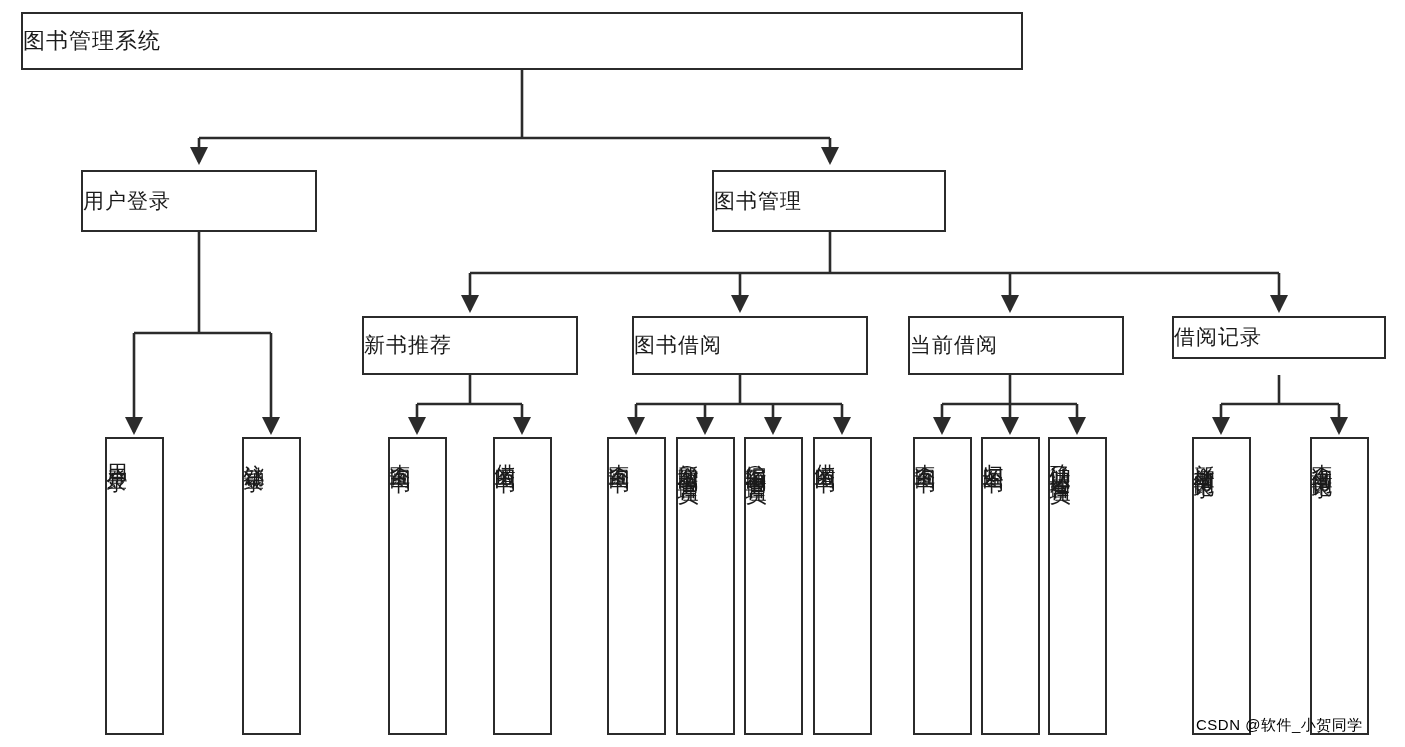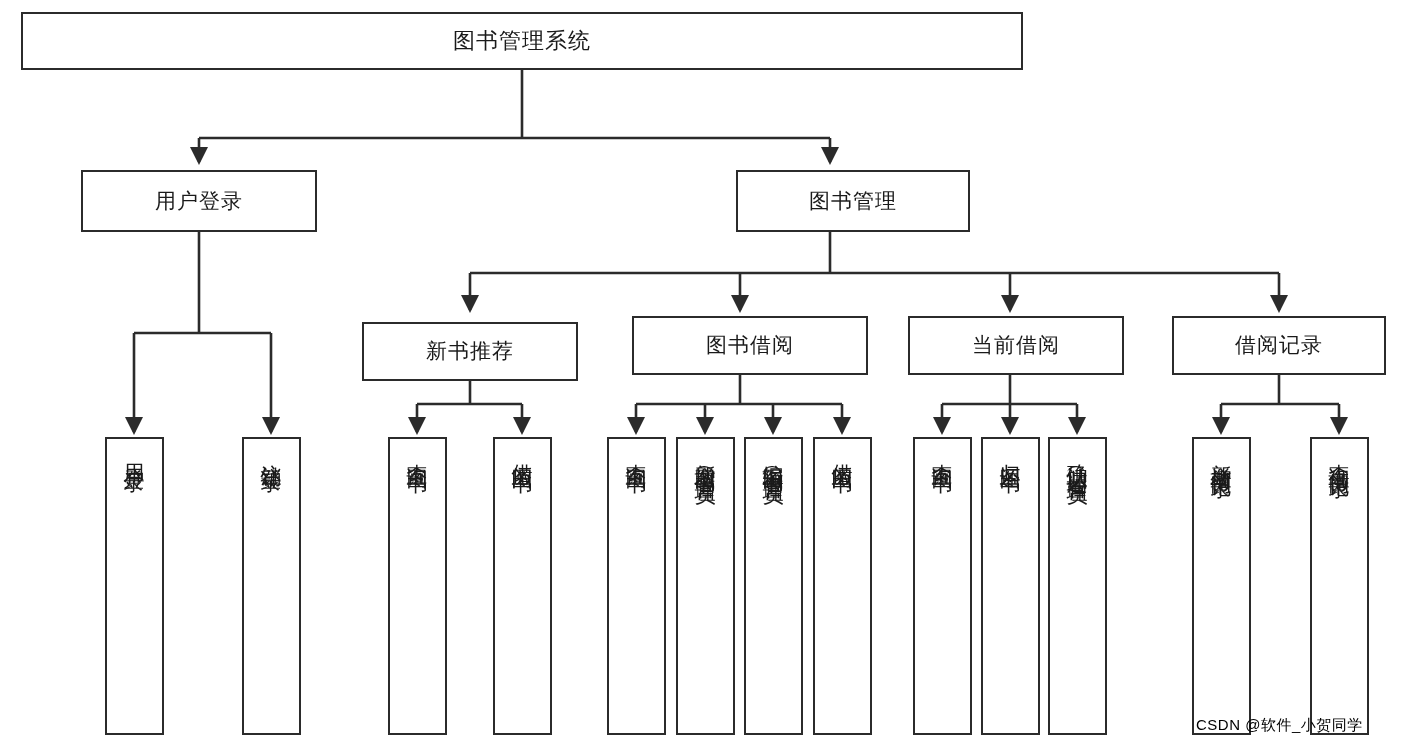--- a/index.html
+++ b/index.html
@@ -25,21 +25,21 @@
     height: 747px;
     pointer-events: none;
   }
   .node {
     position: absolute;
     box-sizing: border-box;
     background: #ffffff;
     border: 2px solid #2b2b2b;
     display: flex;
     align-items: center;
-    justify-content: center;
+    justify-content: flex-start;
     color: #1a1a1a;
   }
   .node .label {
     display: block;
     text-align: center;
     line-height: 1.18;
     white-space: nowrap;
   }
   
   .node.horiz .label {
@@ -127,34 +127,34 @@
     </g>
   </svg>
 
   <div class="node root horiz" style="left:21px; top:12px; width:1002px; height:58px;">
     <span class="label">图书管理系统</span>
   </div>
 
   <div class="node horiz" style="left:81px; top:170px; width:236px; height:62px;">
     <span class="label">用户登录</span>
   </div>
-  <div class="node horiz" style="left:712px; top:170px; width:234px; height:62px;margin-left:24px;">
+  <div class="node horiz" style="left:712px; top:170px; width:234px; height:62px;">
     <span class="label">图书管理</span>
   </div>
 
-  <div class="node horiz" style="left:362px; top:316px; width:216px; height:59px;margin-top:6px;">
+  <div class="node horiz" style="left:362px; top:316px; width:216px; height:59px;">
     <span class="label">新书推荐</span>
   </div>
   <div class="node horiz" style="left:632px; top:316px; width:236px; height:59px;">
     <span class="label">图书借阅</span>
   </div>
   <div class="node horiz" style="left:902px; top:316px; width:216px; height:59px;margin-left:6px;">
     <span class="label">当前借阅</span>
   </div>
-  <div class="node horiz" style="left:1172px; top:316px; width:214px; height:59px;">
+  <div class="node horiz" style="left:1172px; top:316px; width:214px; height:43px;">
     <span class="label">借阅记录</span>
   </div>
 
   <div class="node vert" style="left:105px; top:437px; width:59px; height:298px;">
     <span class="label">用户登录</span>
   </div>
   <div class="node vert" style="left:242px; top:437px; width:59px; height:298px;">
     <span class="label">注销登录</span>
   </div>
 

